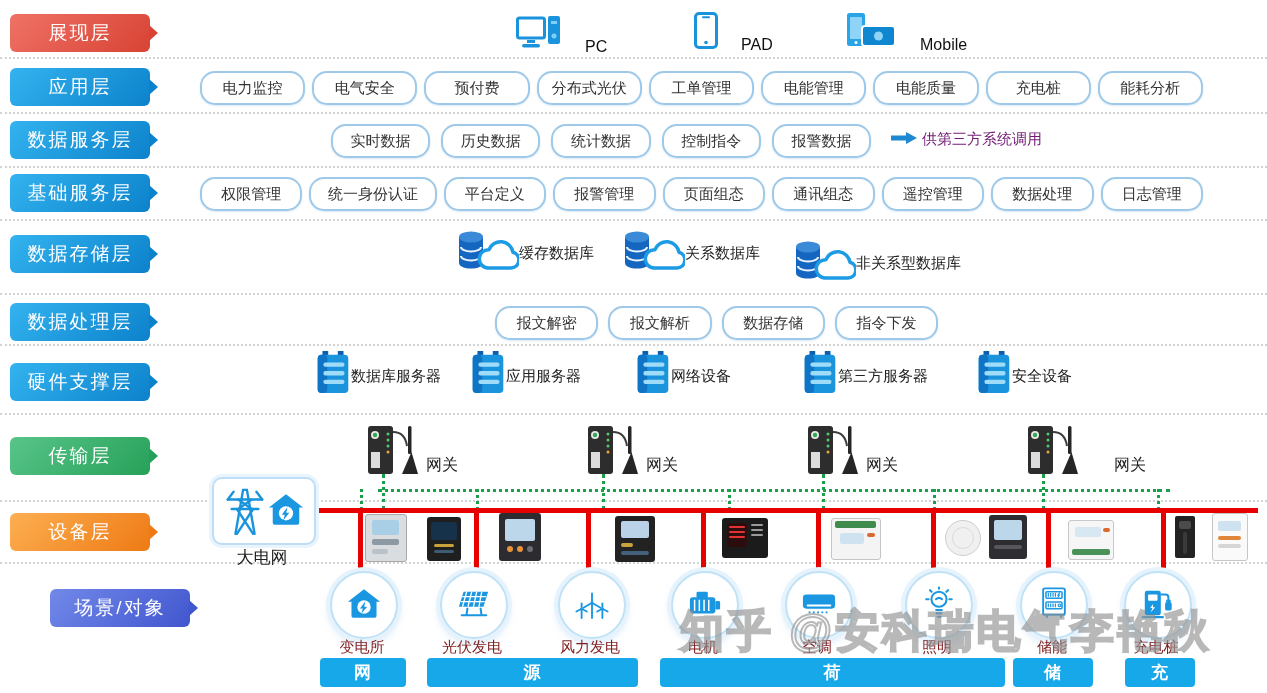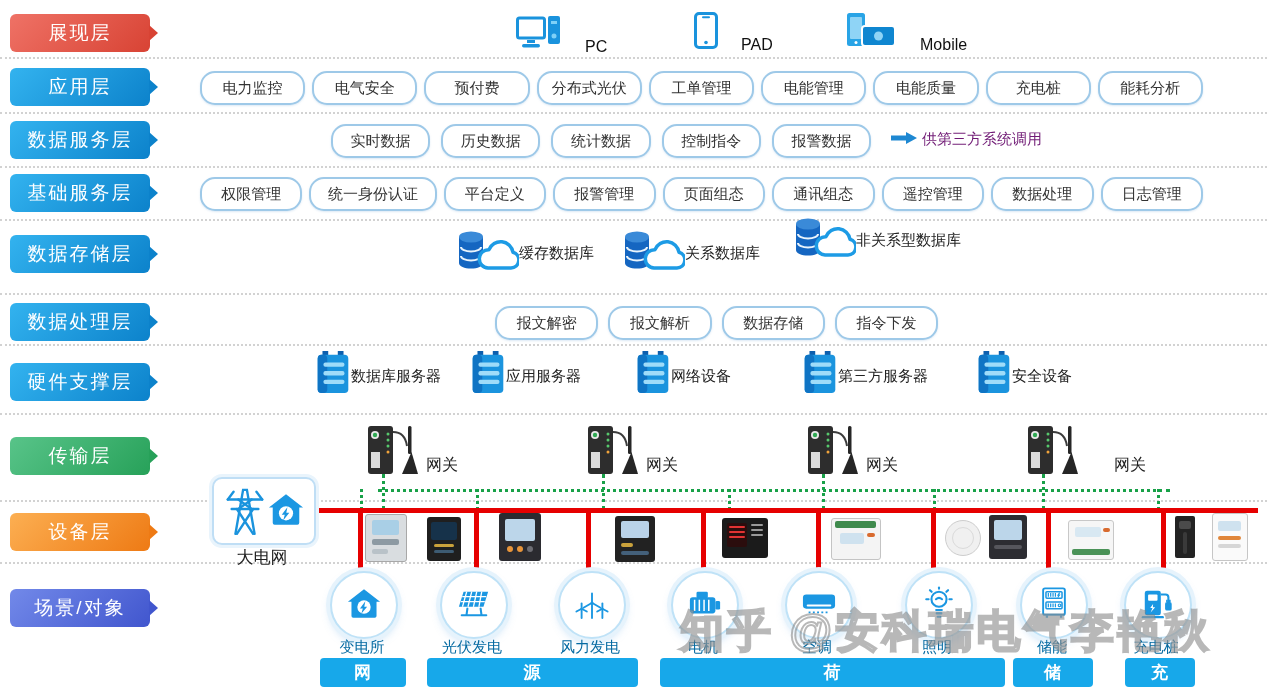--- a/index.html
+++ b/index.html
@@ -10,21 +10,21 @@
   .banner{position:absolute;left:10px;width:140px;height:38px;border-radius:6px;color:#fff;
           display:flex;align-items:center;justify-content:center;font-size:19px;font-weight:500;
           letter-spacing:2px;z-index:3;}
   .banner::after{content:'';position:absolute;right:-8px;top:50%;transform:translateY(-50%);
           width:0;height:0;border-top:8px solid transparent;border-bottom:8px solid transparent;
           border-left:9px solid var(--bc);}
   .b-red{background:linear-gradient(135deg,#ef7266,#d84334);--bc:#d84334;}
   .b-blue{background:linear-gradient(135deg,#33b3ef,#0c82cb);--bc:#0c82cb;}
   .b-green{background:linear-gradient(135deg,#58c489,#27a159);--bc:#27a159;}
   .b-orange{background:linear-gradient(135deg,#fcaf52,#ee7a14);--bc:#ee7a14;}
-  .b-indigo{background:linear-gradient(135deg,#7289e9,#4156ce);--bc:#4156ce;}
+  .b-indigo{background:linear-gradient(135deg,#7289e9,#4156ce);margin-left:40px;--bc:#4156ce;}
   
   .chip-row{position:absolute;display:flex;}
   .chip{flex:1;height:30px;background:#fff;border:2px solid #9ec9e8;border-radius:15px;
         display:flex;align-items:center;justify-content:center;font-size:15px;color:#333;
         box-shadow:0 1px 2px rgba(120,170,220,.25);white-space:nowrap;}
   
   .igroup{position:absolute;display:flex;flex-direction:row;align-items:center;}
   .igroup .lbl{margin-top:2px;font-size:15px;color:#222;white-space:nowrap;}
   .devgrp{position:absolute;display:flex;align-items:flex-end;gap:23px;font-size:16px;color:#111;}
   .gw{position:absolute;display:flex;align-items:flex-end;}
@@ -40,21 +40,21 @@
            border:2px solid #bfdef5;border-radius:10px;box-shadow:0 0 0 3px #e9f4fc;z-index:4;
            display:flex;align-items:center;justify-content:center;gap:2px;}
   #gridlabel{position:absolute;left:212px;top:546px;width:100px;text-align:center;font-size:17px;z-index:4;}
   
   .dev{position:absolute;z-index:3;border-radius:3px;}
   .scr{position:absolute;border-radius:2px;}
   
   .scene{position:absolute;top:571px;width:64px;height:64px;border-radius:50%;background:#fff;
          border:2px solid #bfe2f7;box-shadow:0 0 0 4px #e6f3fc,0 4px 8px rgba(100,170,230,.35);
          display:flex;align-items:center;justify-content:center;z-index:3;}
-  .scene-lbl{position:absolute;top:638px;width:100px;text-align:center;font-size:15px;color:#0369a1;z-index:3;}
+  .scene-lbl{position:absolute;top:638px;width:100px;text-align:center;font-size:15px;color:#7f1d1d;z-index:3;}
   
   .tag{position:absolute;top:658px;height:29px;background:#17a8ea;border-radius:4px;color:#fff;
        font-size:17px;font-weight:700;display:flex;align-items:center;justify-content:center;
        letter-spacing:1px;z-index:4;}
   
   #tp-note{position:absolute;left:922px;top:130px;font-size:15px;color:#701a75;z-index:3;white-space:nowrap;}
   #tp-arrow{position:absolute;left:890px;top:131px;z-index:3;}
   
   #watermark{position:absolute;left:680px;top:602px;font-size:44px;font-weight:700;letter-spacing:3px;
        color:rgba(255,255,255,.28);-webkit-text-stroke:2px rgba(125,125,125,.55);
@@ -185,21 +185,21 @@
   <div class="igroup" style="left:621px;top:227px;width:170px">
     <span><svg width="64" height="46" viewBox="0 0 64 46">
           <path d="M4 10 v26 c0 3.1 5.4 5.6 12 5.6 s12 -2.5 12 -5.6 V10" fill="#1566c1"></path>
           <ellipse cx="16" cy="10" rx="12" ry="5.5" fill="#3a8ad8"></ellipse>
           <path d="M6 20 c0 2.5 4.5 4.5 10 4.5 s10 -2 10 -4.5" fill="none" stroke="#eaf4fc" stroke-width="2"></path>
           <path d="M6 29 c0 2.5 4.5 4.5 10 4.5 s10 -2 10 -4.5" fill="none" stroke="#eaf4fc" stroke-width="2"></path>
           <path d="M33 41 h23 a8 8 0 0 0 2 -15.7 a12.5 12.5 0 0 0 -24 -2.6 A8.8 8.8 0 0 0 33 41 Z" fill="#fff" stroke="#1d9be5" stroke-width="3.5" stroke-linejoin="round"></path>
         </svg></span>
     <span class="lbl">关系数据库</span>
   </div>
-  <div class="igroup" style="left:792px;top:214px;width:170px">
+  <div class="igroup" style="left:792px;top:237px;width:170px">
     <span><svg width="64" height="46" viewBox="0 0 64 46">
           <path d="M4 10 v26 c0 3.1 5.4 5.6 12 5.6 s12 -2.5 12 -5.6 V10" fill="#1566c1"></path>
           <ellipse cx="16" cy="10" rx="12" ry="5.5" fill="#3a8ad8"></ellipse>
           <path d="M6 20 c0 2.5 4.5 4.5 10 4.5 s10 -2 10 -4.5" fill="none" stroke="#eaf4fc" stroke-width="2"></path>
           <path d="M6 29 c0 2.5 4.5 4.5 10 4.5 s10 -2 10 -4.5" fill="none" stroke="#eaf4fc" stroke-width="2"></path>
           <path d="M33 41 h23 a8 8 0 0 0 2 -15.7 a12.5 12.5 0 0 0 -24 -2.6 A8.8 8.8 0 0 0 33 41 Z" fill="#fff" stroke="#1d9be5" stroke-width="3.5" stroke-linejoin="round"></path>
         </svg></span>
     <span class="lbl">非关系型数据库</span>
   </div>
 

